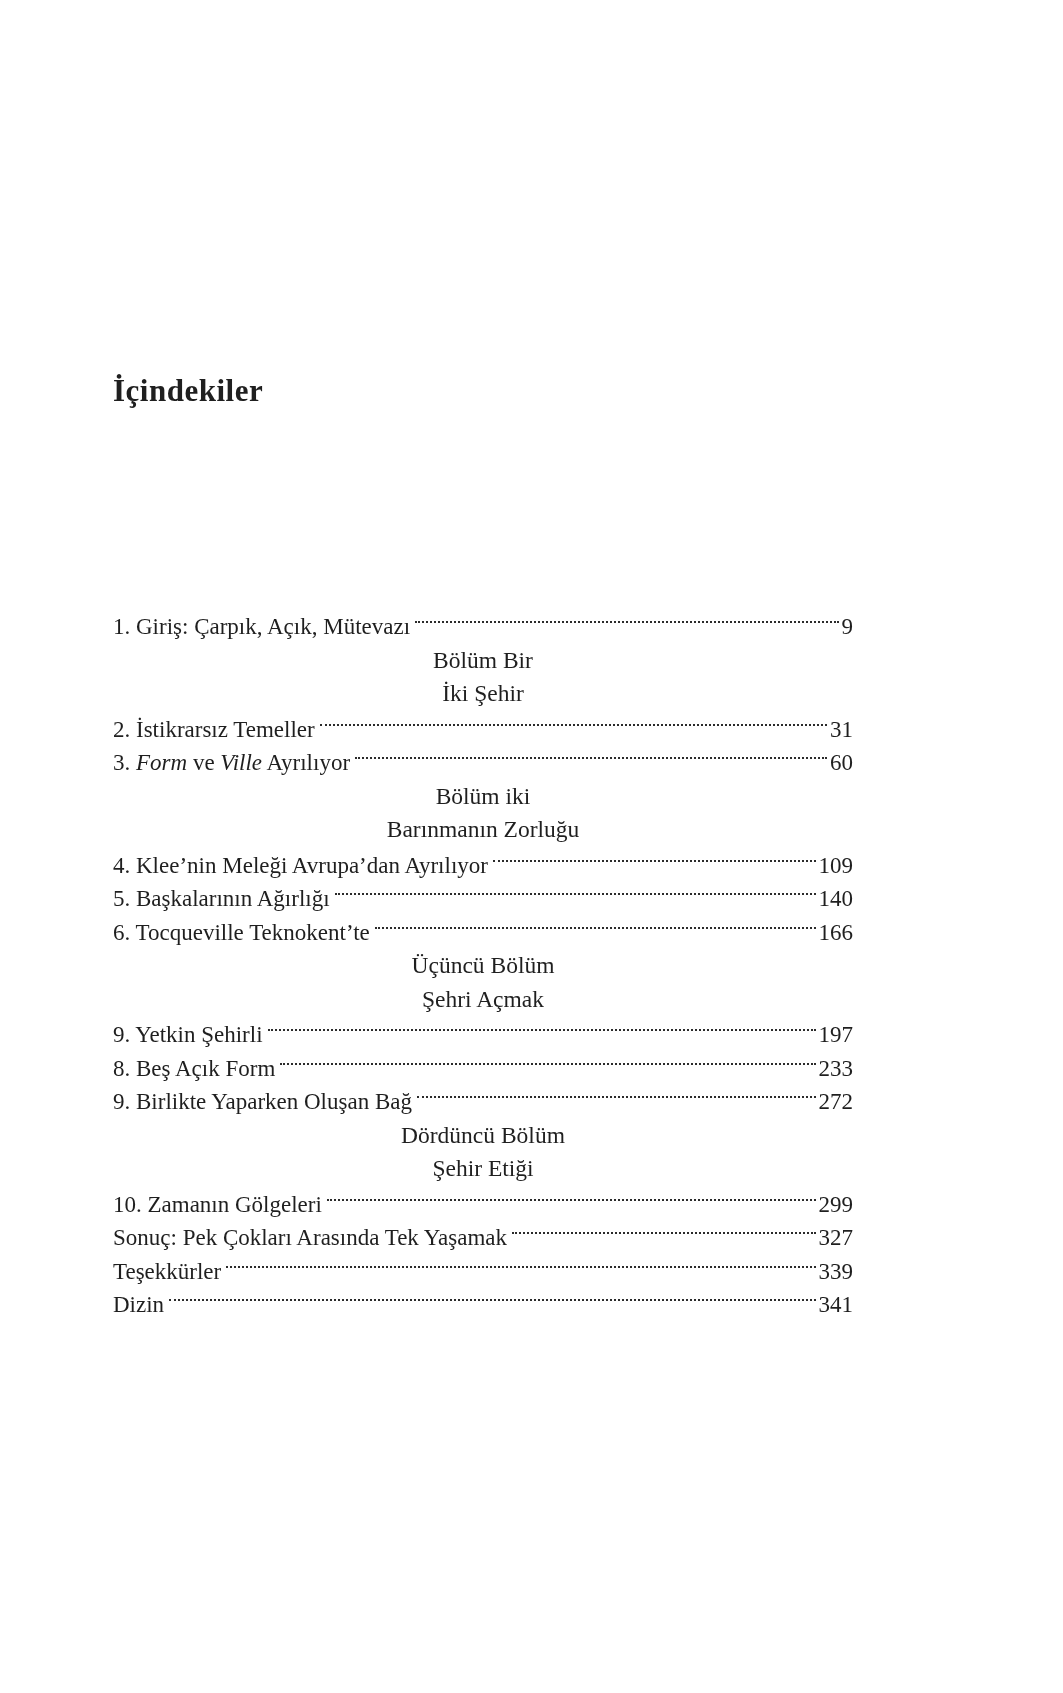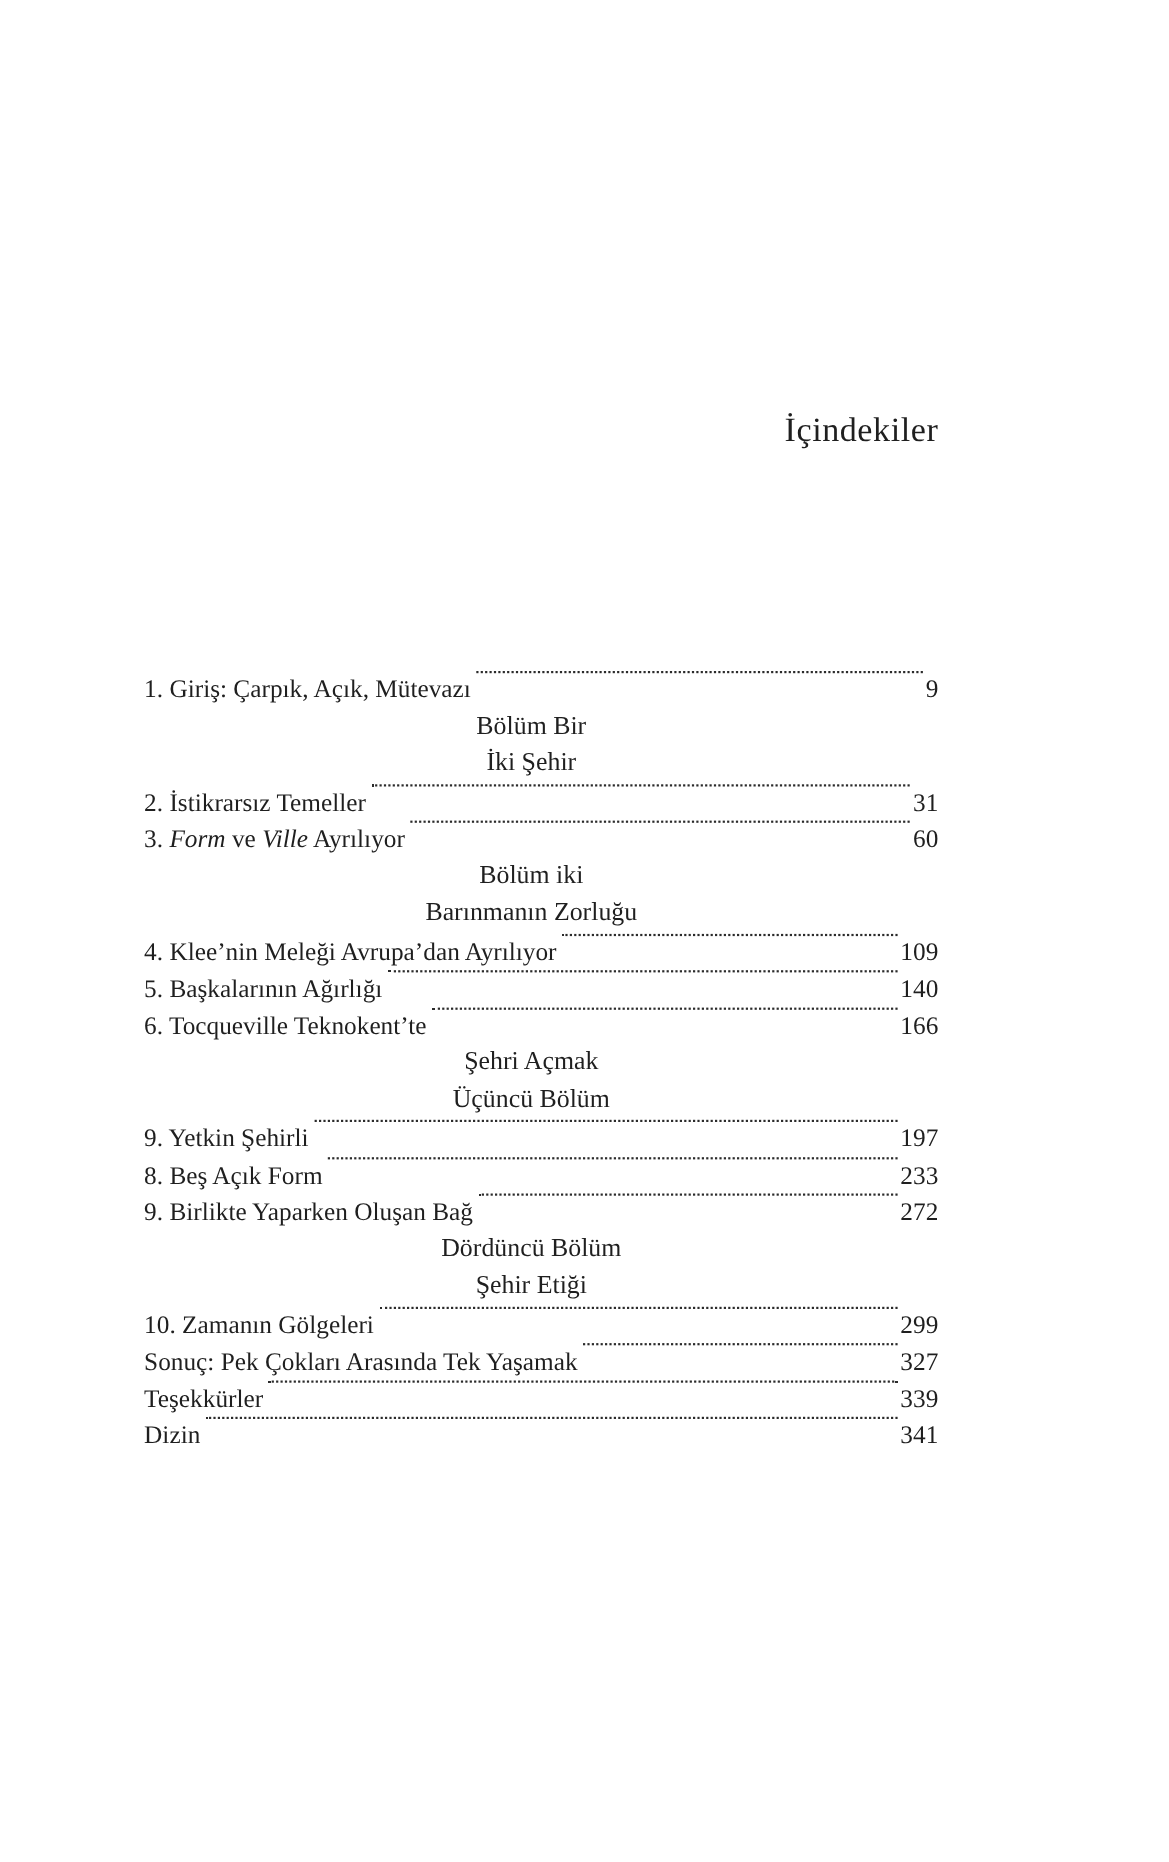--- a/index.html
+++ b/index.html
@@ -16,44 +16,43 @@
     overflow: hidden;
   }
   .page {
     position: absolute;
     left: 113px;
     top: 0;
     width: 740px;
   }
   .book-title {
     margin-top: 370px;
-    text-align: right;
+    text-align: left;
     font-size: 31px;
-    font-weight: 400;
+    font-weight: 700;
     letter-spacing: 0.5px;
     line-height: 42px;
   }
   .toc-list {
     margin-top: 198px;
     font-size: 23px;
   }
   .section-heading {
     text-align: center;
     margin-top: 0;
     margin-bottom: 2px;
   }
   .heading-line {
     line-height: 33.5px;
     font-size: 23.5px;
   }
   .toc-row {
     display: flex;
-    align-items: flex-start;
+    align-items: center;
     line-height: 33.5px;
-    margin-left: 18px;
   }
   .toc-label {
     white-space: nowrap;
   }
   .toc-label em {
     font-style: italic;
   }
   .dots {
     flex: 1 1 auto;
     min-width: 18px;
@@ -103,22 +102,22 @@
         <span class="toc-label"><span>5. Başkalarının Ağırlığı</span></span>
         <span class="dots"></span>
         <span class="toc-page">140</span>
       </div>
       <div class="toc-row">
         <span class="toc-label"><span>6. Tocqueville Teknokent’te</span></span>
         <span class="dots"></span>
         <span class="toc-page">166</span>
       </div>
       <div class="section-heading">
+        <div class="heading-line">Üçüncü Bölüm</div>
         <div class="heading-line">Şehri Açmak</div>
-        <div class="heading-line">Üçüncü Bölüm</div>
       </div>
       <div class="toc-row">
         <span class="toc-label"><span>9. Yetkin Şehirli</span></span>
         <span class="dots"></span>
         <span class="toc-page">197</span>
       </div>
       <div class="toc-row">
         <span class="toc-label"><span>8. Beş Açık Form</span></span>
         <span class="dots"></span>
         <span class="toc-page">233</span>

